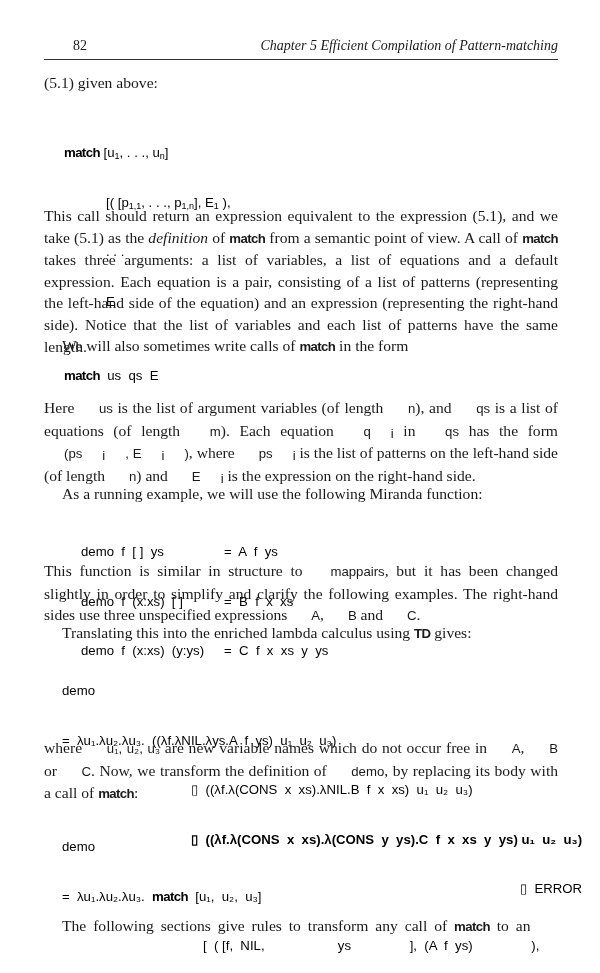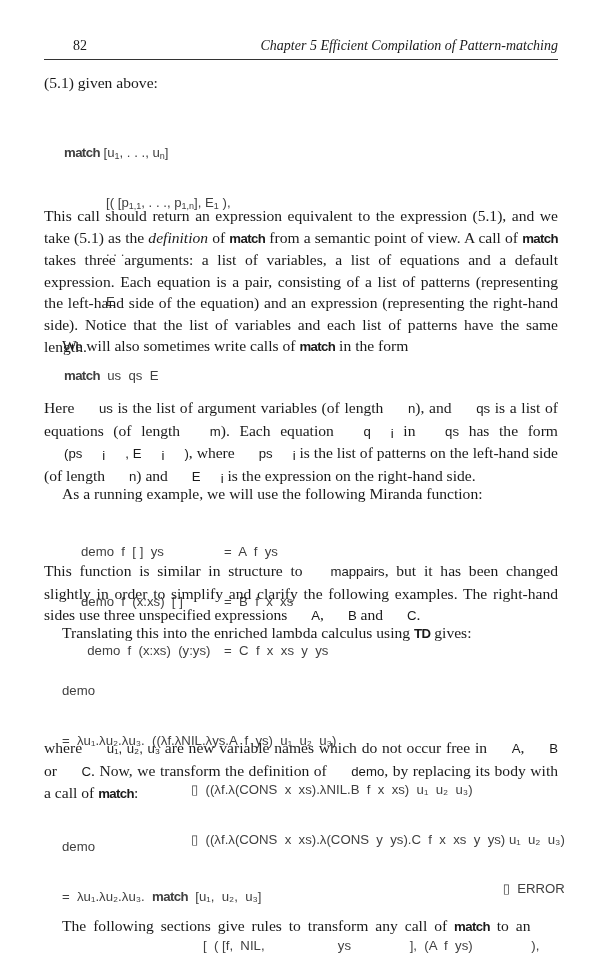--- a/index.html
+++ b/index.html
@@ -10,21 +10,21 @@
   .header .title { position: absolute; right: 0; top: 0; font-style: italic; }
   .rule { position: absolute; left: 44px; top: 59px; width: 514px; height: 0; border-top: 1.3px solid #333; }
 
   .txt { position: absolute; left: 44px; width: 514px; font-family: "Liberation Serif", serif;
          font-size: 15.6px; line-height: 21.6px; text-align: justify; }
   .txt .ind { display: inline-block; width: 18px; }
   .lastline { text-align-last: left; }
   .sf { font-family: "Liberation Sans", sans-serif; font-size: 13.2px; margin-left: 20px; }
   .kw { font-family: "Liberation Sans", sans-serif; font-size: 13.2px; font-weight: bold; letter-spacing: -0.6px; }
   .code { position: absolute; font-family: "Liberation Sans", sans-serif; font-size: 13.2px;
-          line-height: 16.5px; white-space: pre; color: #404040; }
+          line-height: 16.5px; white-space: pre; color: #000000; }
   .code .kw { font-size: 13.2px; }
   sub { font-size: 9px; vertical-align: -2px; line-height: 0; }
   .line { display: block; height: 16.5px; }
   em { font-style: italic; }
 </style>
 </head>
 <body>
 
 <div class="header">
   <span class="num">82</span>
@@ -47,32 +47,32 @@
 
 <div class="code" style="left:64px; top:368px;"><span class="kw">match</span><span>  us  qs  E</span></div>
 
 <div class="txt lastline" style="top:397px;"><span>Here </span><span class="sf">us</span><span> is the list of argument variables (of length </span><span class="sf">n</span><span>), and </span><span class="sf">qs</span><span> is a list of equations (of length </span><span class="sf">m</span><span>). Each equation </span><span class="sf">q</span><sub class="sf">i</sub><span> in </span><span class="sf">qs</span><span> has the form </span><span class="sf">(ps</span><sub class="sf">i</sub><span class="sf">,  E</span><sub class="sf">i</sub><span class="sf">)</span><span>, where </span><span class="sf">ps</span><sub class="sf">i</sub><span> is the list of patterns on the left-hand side (of length </span><span class="sf">n</span><span>) and </span><span class="sf">E</span><sub class="sf">i</sub><span> is the expression on the right-hand side.</span></div>
 
 <div class="txt" style="top:483px;"><span class="ind"></span><span>As a running example, we will use the following Miranda function:</span></div>
 
 <div class="code" style="left:62px; top:511px;margin-left:19px;">
   <span class="line"><span style="display:inline-block;width:143px;">demo  f  [ ]  ys             </span><span>=  A  f  ys</span></span>
   <span class="line"><span style="display:inline-block;width:143px;">demo  f  (x:xs)  [ ]         </span><span>=  B  f  x  xs</span></span>
-  <span class="line"><span style="display:inline-block;width:143px;text-align:center;">demo  f  (x:xs)  (y:ys)  </span><span>=  C  f  x  xs  y  ys</span></span>
+  <span class="line"><span style="display:inline-block;width:143px;">demo  f  (x:xs)  (y:ys)  </span><span>=  C  f  x  xs  y  ys</span></span>
 </div>
 
 <div class="txt lastline" style="top:560px;"><span>This function is similar in structure to </span><span class="sf">mappairs</span><span>, but it has been changed slightly in order to simplify and clarify the following examples. The right-hand sides use three unspecified expressions </span><span class="sf">A</span><span>, </span><span class="sf">B</span><span> and </span><span class="sf">C</span><span>.</span></div>
 
 <div class="txt" style="top:622px;"><span class="ind"></span><span>Translating this into the enriched lambda calculus using </span><span class="kw">TD</span><span> gives:</span></div>
 
 <div class="code" style="left:62px; top:650px;">
   <span class="line">demo</span>
   <span class="line">=  λu₁.λu₂.λu₃.  ((λf.λNIL.λys.A  f  ys)  u₁  u₂  u₃)</span>
   <span class="line" style="padding-left:129px;">▯  ((λf.λ(CONS  x  xs).λNIL.B  f  x  xs)  u₁  u₂  u₃)</span>
-  <span class="line" style="padding-left:129px;">▯  ((λf.λ(CONS  x  xs).λ(CONS  y  ys).C  f  x  xs  y  ys) u₁  u₂  u₃)</span>
+  <span class="line" style="padding-left:129px;font-weight:bold;">▯  ((λf.λ(CONS  x  xs).λ(CONS  y  ys).C  f  x  xs  y  ys) u₁  u₂  u₃)</span>
   <span class="line" style="padding-left:129px;text-align:right;">▯  ERROR</span>
 </div>
 
 <div class="txt lastline" style="top:737px;"><span>where </span><span class="sf">u₁,  u₂,  u₃</span><span> are new variable names which do not occur free in </span><span class="sf">A</span><span>, </span><span class="sf">B</span><span> or </span><span class="sf">C</span><span>. Now, we transform the definition of </span><span class="sf">demo</span><span>, by replacing its body with a call of </span><span class="kw">match</span><span>:</span></div>
 
 <div class="code" style="left:62px; top:806px;">
   <span class="line">demo</span>
   <span class="line"><span>=  λu₁.λu₂.λu₃.  </span><span class="kw">match</span><span>  [u₁,  u₂,  u₃]</span></span>
   <span class="line" style="padding-left:141px;">[  ( [f,  NIL,                    ys                ],  (A  f  ys)                ),</span>
   

